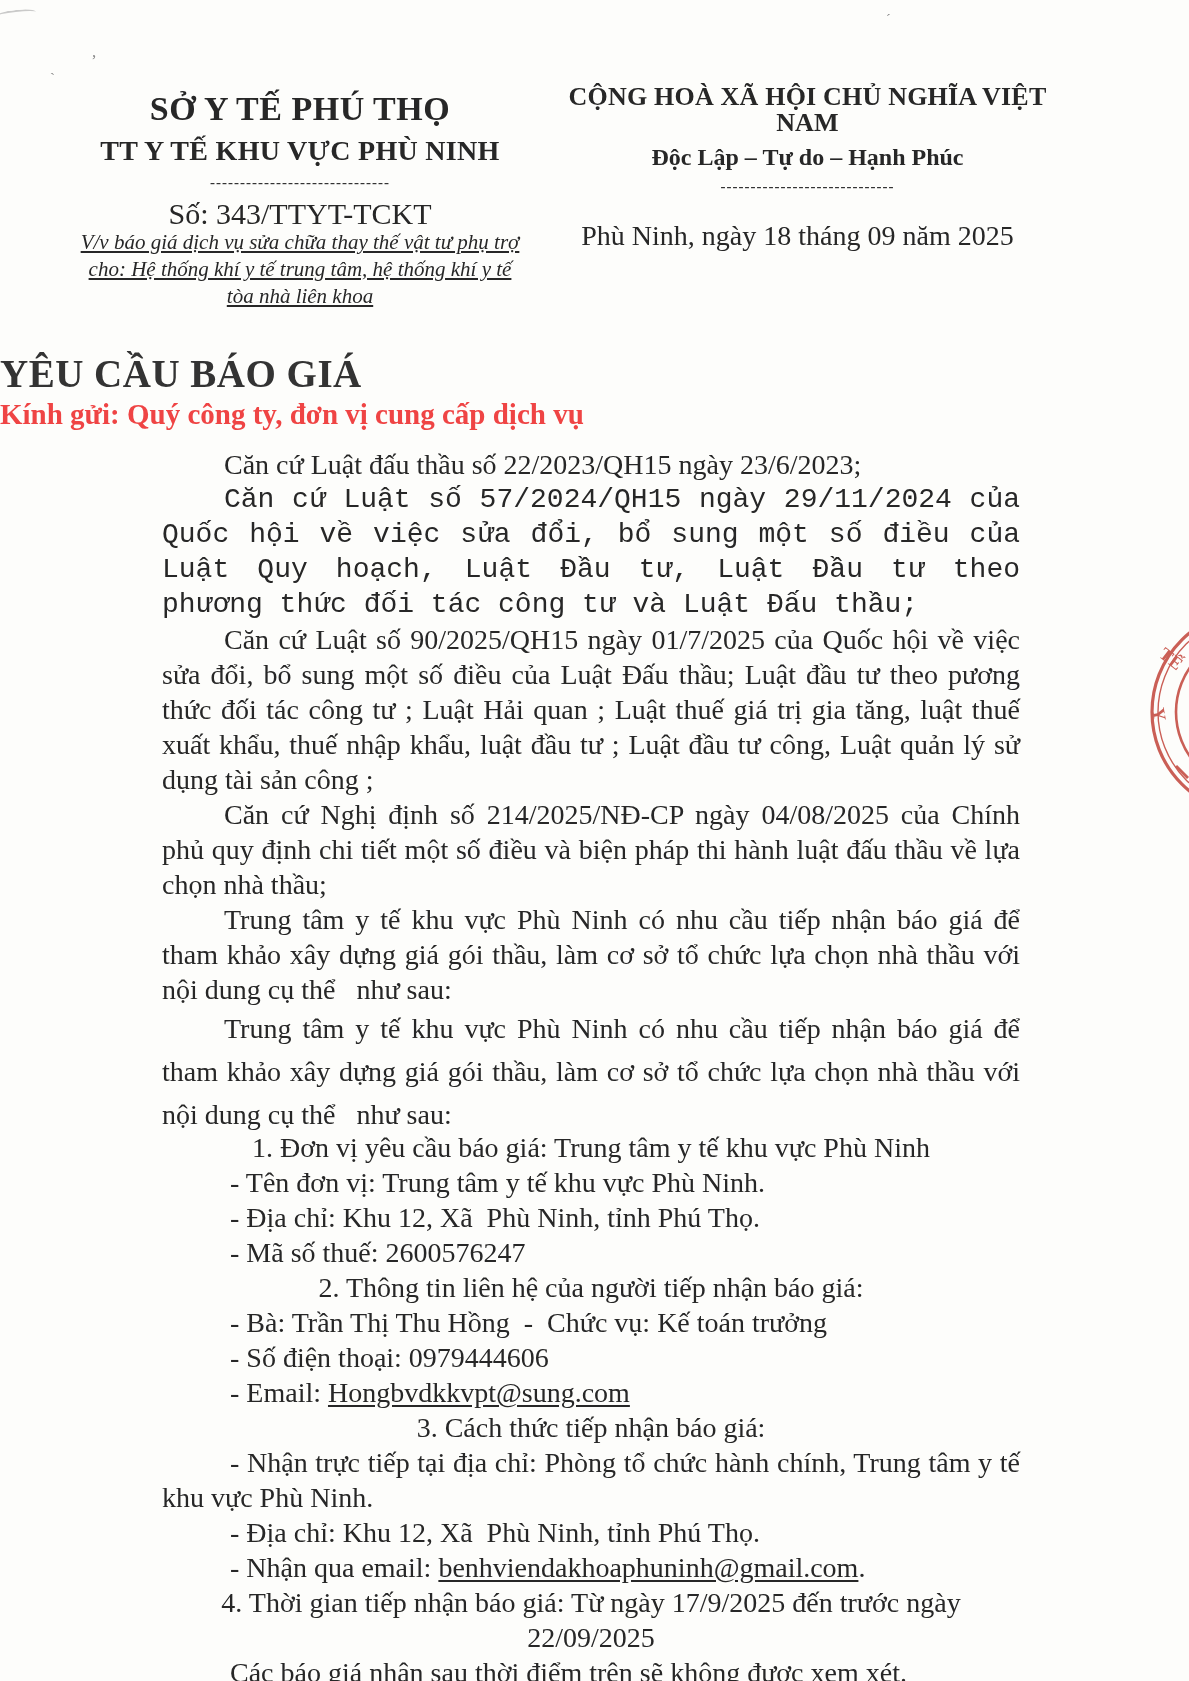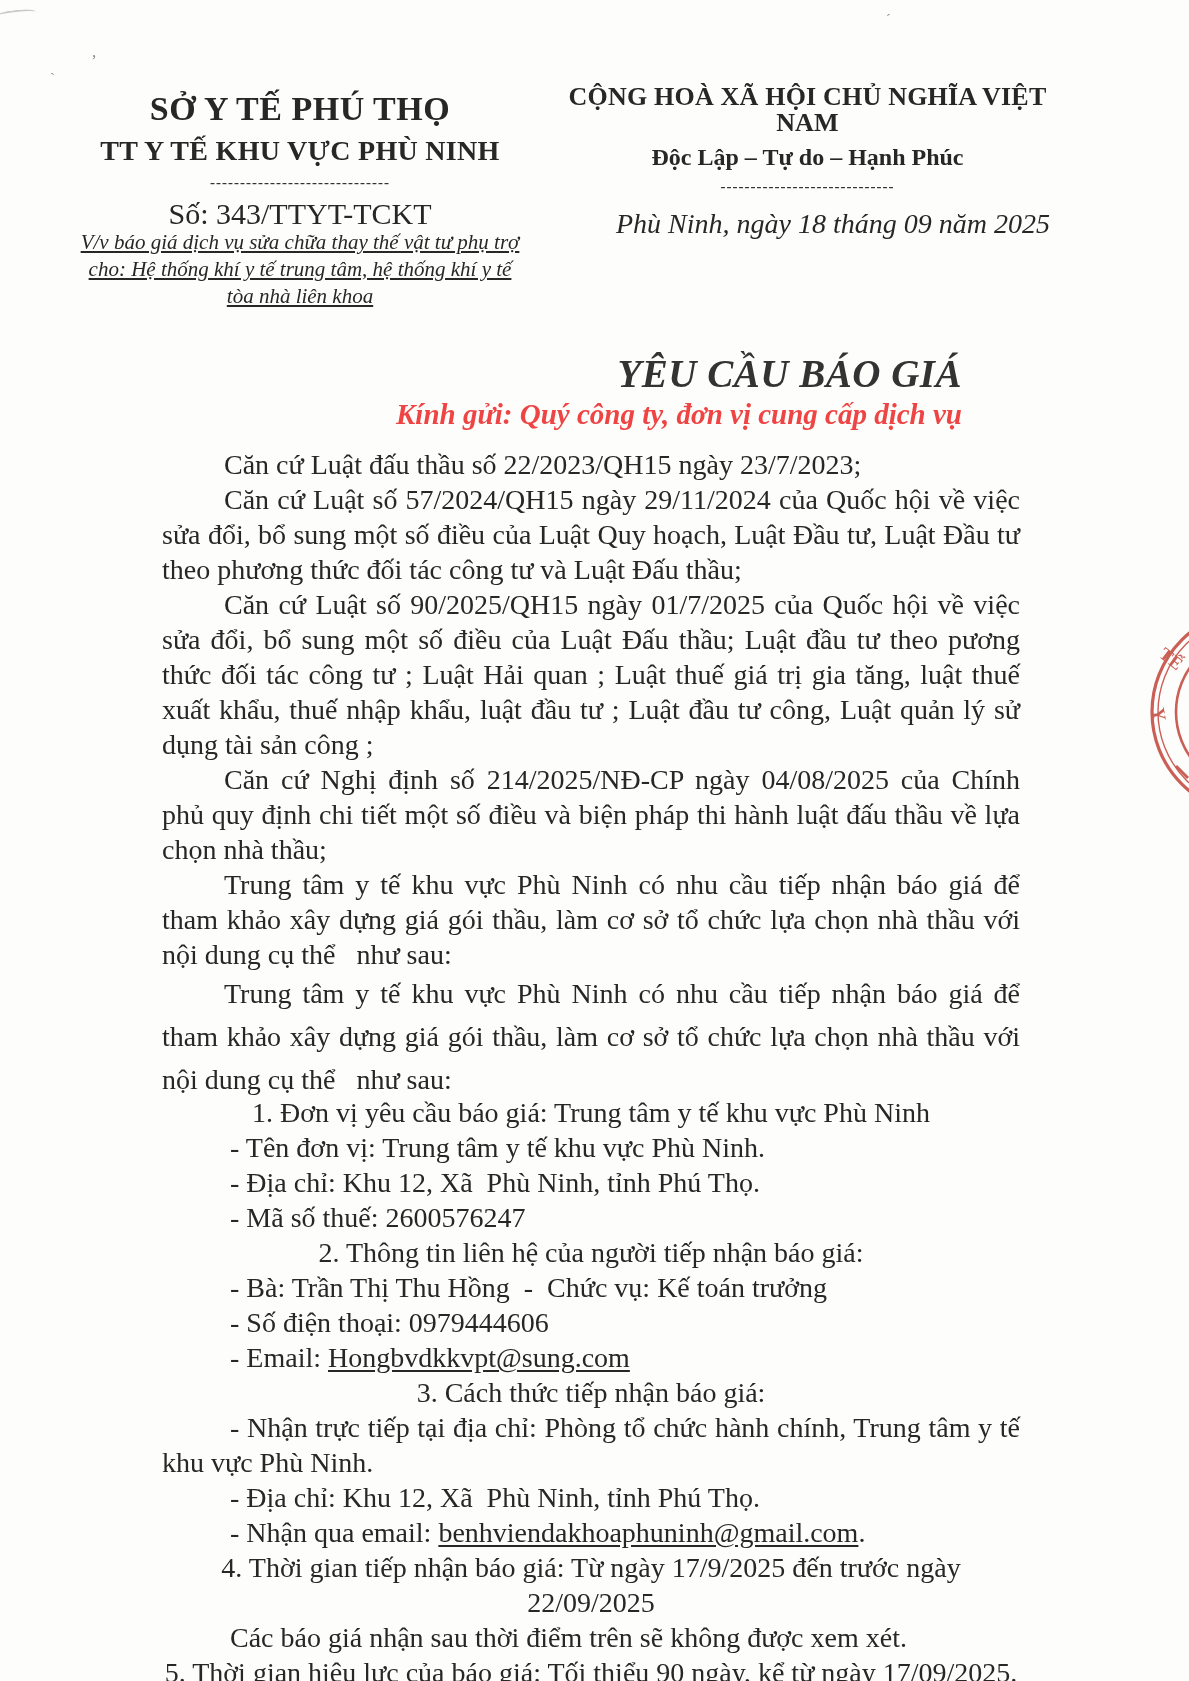--- a/index.html
+++ b/index.html
@@ -20,34 +20,34 @@
   .hdr-left .dept   { font-size: 34px; font-weight: bold; letter-spacing: .5px; }
   .hdr-left .unit   { font-size: 28px; font-weight: bold; margin-top: 11px; letter-spacing: .3px; }
   .hdr-left .docnum { font-size: 30px; margin-top: 9px; }
   .hdr-left .subject{ font-size: 21px; font-style: italic; line-height: 27px; text-decoration: underline; }
   .hdr-right {
     position: absolute; top: 84px; left: 545px; width: 525px;
     text-align: center; line-height: 1;
   }
   .hdr-right .national { font-size: 26px; font-weight: bold; letter-spacing: .2px; }
   .hdr-right .motto    { font-size: 24px; font-weight: bold; margin-top: 9px; }
-  .hdr-right .date     { font-size: 28px; font-style: italic; margin-top: 16px; text-align: right; padding-right: 20px; }
+  .hdr-right .date     { font-size: 28px; margin-top: 28px; padding-right: 20px; }
   .divider { font-size: 15px; font-weight: bold; letter-spacing: 1px; margin-top: 10px; color:#333; }
   
-  .title-block { position: absolute; top: 351px; left: 0; width: 962px; text-align: right; font-style: italic; }
+  .title-block { position: absolute; top: 351px; left: 0; width: 962px; text-align: left; }
   .doc-title   { font-size: 39px; font-weight: bold; line-height: 46px; letter-spacing: .5px; color:#333; }
   .salutation  { font-size: 29px; font-weight: bold; margin-top: 1px; color:#ef4444; }
   
   .body-block {
     position: absolute; top: 447px; left: 162px; width: 858px;
     font-size: 28px; line-height: 35px; text-align: justify;
   }
   .body-block p { margin: 0; }
   .para   { text-indent: 62px; }
-  .p2 { margin-top: 1px; }
+  .p2 { margin-top: 1px; font-family: Liberation Mono, monospace; }
   .p3 { margin-top: 9px; }
   .p4 { margin-top: 7px; }
   .p5 { margin-top: 0; }
   .p5r{ margin-top: 5px; line-height: 43px; }
   .items { margin-top: -6px; }
   .item-h { text-align: center; }
   .sub    { text-indent: 68px; }
   .email-link { text-decoration: underline; text-underline-offset: 3px; }
   
   .stamp { position: absolute; left: 1128px; top: 594px; opacity: .85; }
@@ -83,21 +83,21 @@
     <div class="divider">-----------------------------</div>
     <div class="date">Phù Ninh, ngày 18 tháng 09 năm 2025</div>
   </div>
 
   <div class="title-block">
     <div class="doc-title">YÊU CẦU BÁO GIÁ</div>
     <div class="salutation">Kính gửi: Quý công ty, đơn vị cung cấp dịch vụ</div>
   </div>
 
   <div class="body-block">
-    <p class="para p1">Căn cứ Luật đấu thầu số 22/2023/QH15 ngày 23/7/2023;</p>
+    <p class="para p1">Căn cứ Luật đấu thầu số 22/2023/QH15 ngày 23/6/2023;</p>
     <p class="para p2">Căn cứ Luật số 57/2024/QH15 ngày 29/11/2024 của Quốc hội về việc sửa đổi, bổ sung một số điều của Luật Quy hoạch, Luật Đầu tư, Luật Đầu tư theo phương thức đối tác công tư và Luật Đấu thầu;</p>
     <p class="para p3">Căn cứ Luật số 90/2025/QH15 ngày 01/7/2025 của Quốc hội về việc sửa đổi, bổ sung một số điều của Luật Đấu thầu; Luật đầu tư theo pương thức đối tác công tư ; Luật Hải quan ; Luật thuế giá trị gia tăng, luật thuế xuất khẩu, thuế nhập khẩu, luật đầu tư ; Luật đầu tư công, Luật quản lý sử dụng tài sản công ;</p>
     <p class="para p4">Căn cứ Nghị định số 214/2025/NĐ-CP ngày 04/08/2025 của Chính phủ quy định chi tiết một số điều và biện pháp thi hành luật đấu thầu về lựa chọn nhà thầu;</p>
     <p class="para p5">Trung tâm y tế khu vực Phù Ninh có nhu cầu tiếp nhận báo giá để tham khảo xây dựng giá gói thầu, làm cơ sở tổ chức lựa chọn nhà thầu với nội dung cụ thể&nbsp;&nbsp; như sau:</p>
     <p class="para p5r">Trung tâm y tế khu vực Phù Ninh có nhu cầu tiếp nhận báo giá để tham khảo xây dựng giá gói thầu, làm cơ sở tổ chức lựa chọn nhà thầu với nội dung cụ thể&nbsp;&nbsp; như sau:</p>
 
     <div class="items">
       <p class="item-h">1. Đơn vị yêu cầu báo giá: Trung tâm y tế khu vực Phù Ninh</p>
       <p class="sub">- Tên đơn vị: Trung tâm y tế khu vực Phù Ninh.</p>
       <p class="sub">- Địa chỉ: Khu 12, Xã&nbsp; Phù Ninh, tỉnh Phú Thọ.</p>

